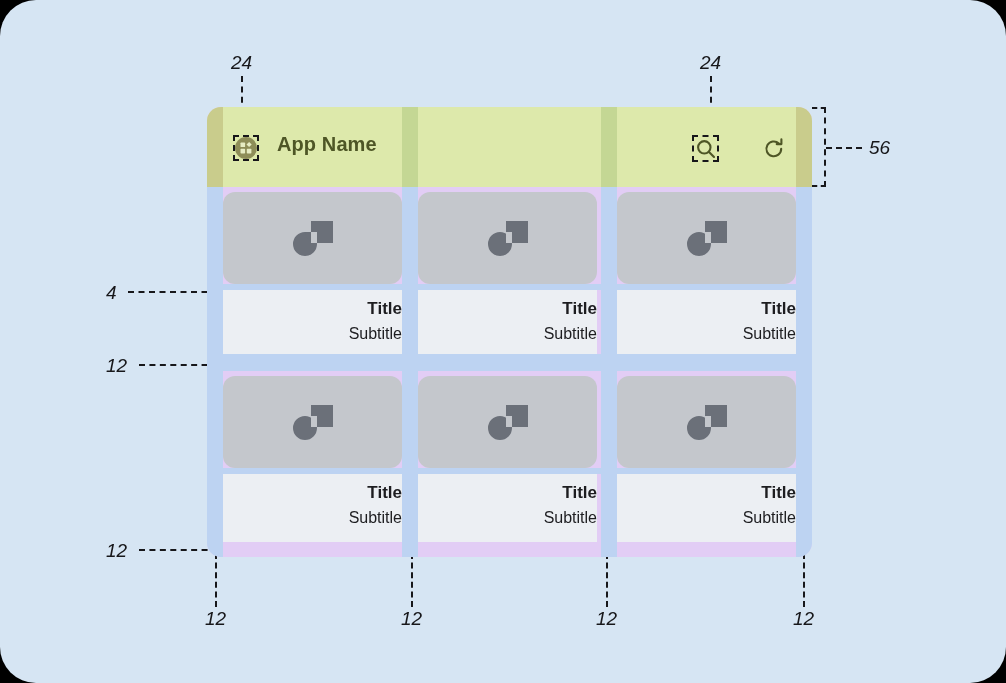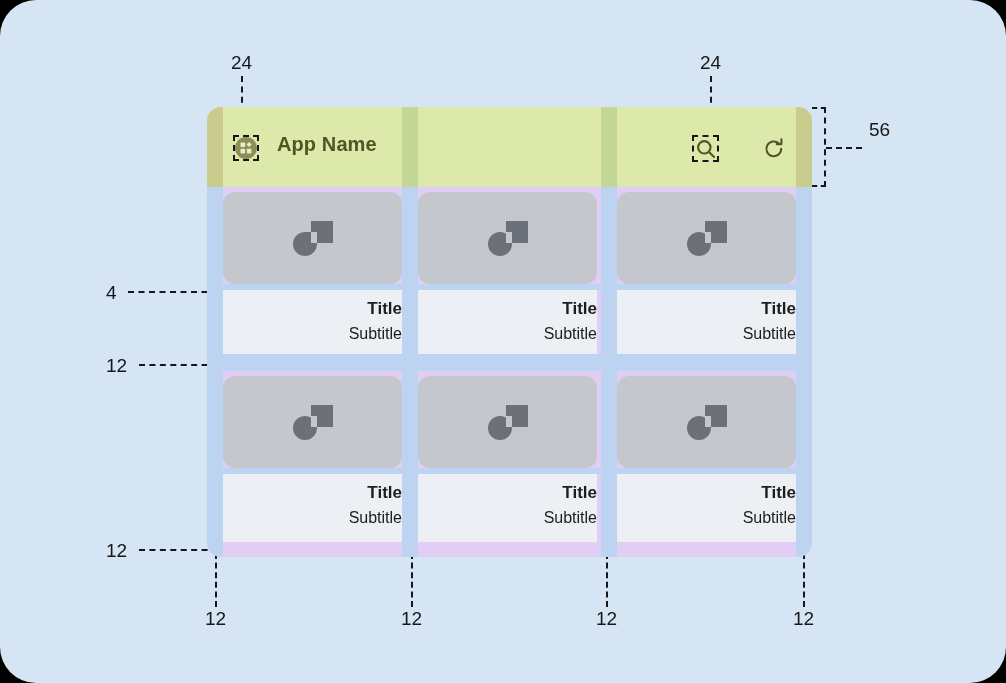--- a/index.html
+++ b/index.html
@@ -170,20 +170,21 @@
     margin-top: 4px;
   }
 
   
   .ann-label {
     position: absolute;
     font-size: 19px;
     color: #17171a;
     font-family: "Liberation Sans", sans-serif;
     white-space: nowrap;
+    font-style: italic;
   }
   .dline-h {
     position: absolute;
     height: 0;
     border-top: 2px dashed #17171a;
   }
   .dline-v {
     position: absolute;
     width: 0;
     border-left: 2px dashed #17171a;
@@ -342,21 +343,21 @@
   </div>
 
   <div class="ann-label" style="left:231px; top:52px">24</div>
   <div class="dline-v" style="left:241px; top:76px; height:58px"></div>
 
   <div class="ann-label" style="left:700px; top:52px">24</div>
   <div class="dline-v" style="left:710px; top:76px; height:58px"></div>
 
   <div class="bracket" style="left:812px; top:107px; width:14px; height:80px"></div>
   <div class="dline-h" style="left:826px; top:147px; width:36px"></div>
-  <div class="ann-label" style="left:869px; top:119px">56</div>
+  <div class="ann-label" style="left:869px; top:137px">56</div>
 
   <div class="ann-label" style="left:106px; top:282px">4</div>
   <div class="dline-h" style="left:128px; top:291px; width:90px"></div>
 
   <div class="ann-label" style="left:106px; top:355px">12</div>
   <div class="dline-h" style="left:139px; top:364px; width:79px"></div>
 
   <div class="ann-label" style="left:106px; top:540px">12</div>
   <div class="dline-h" style="left:139px; top:549px; width:79px"></div>
 

